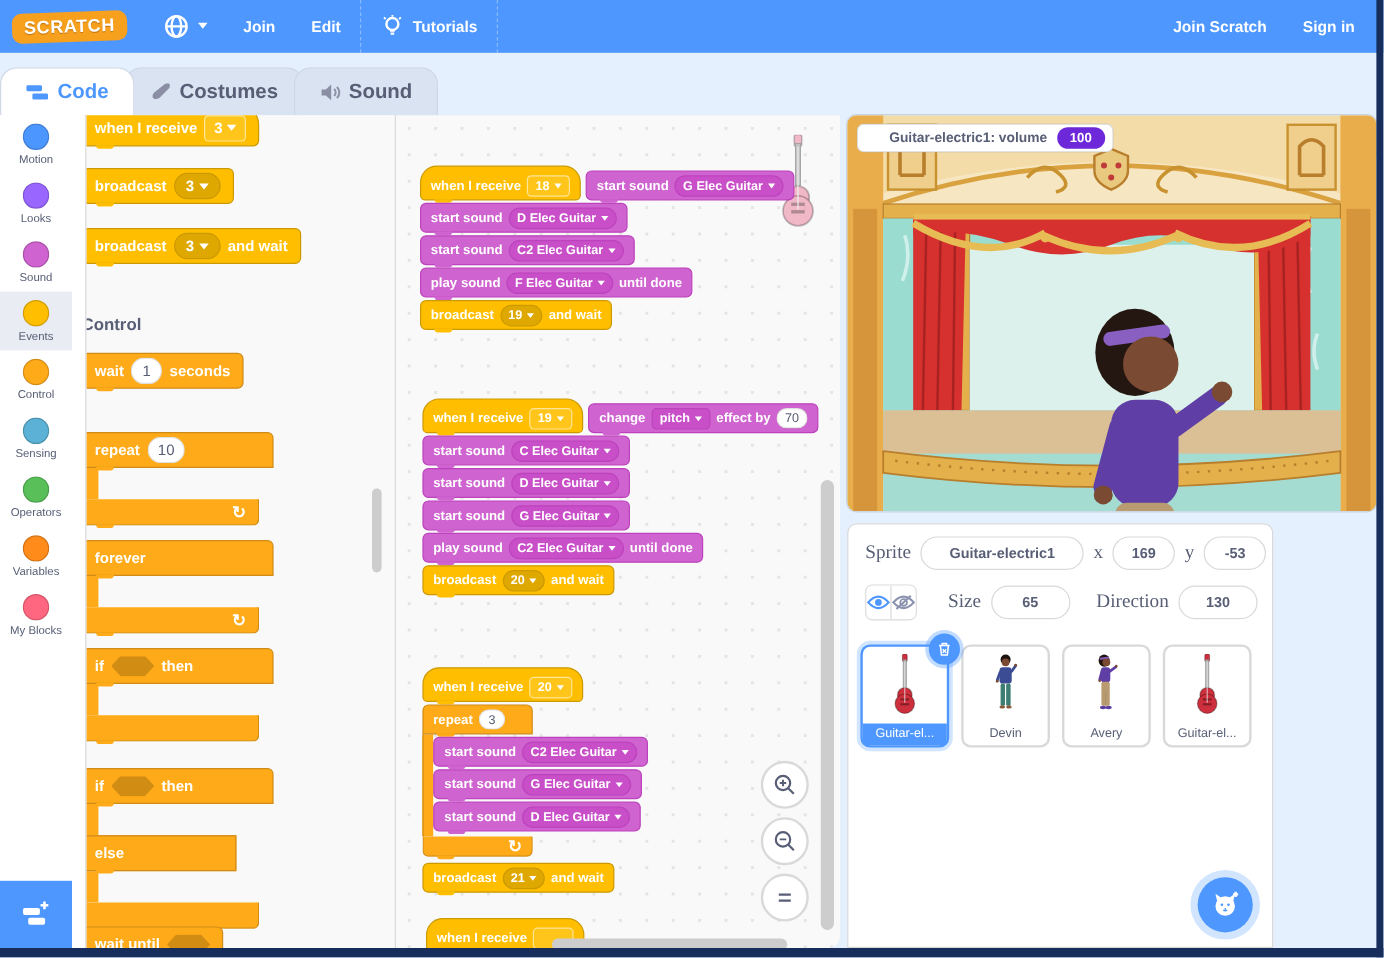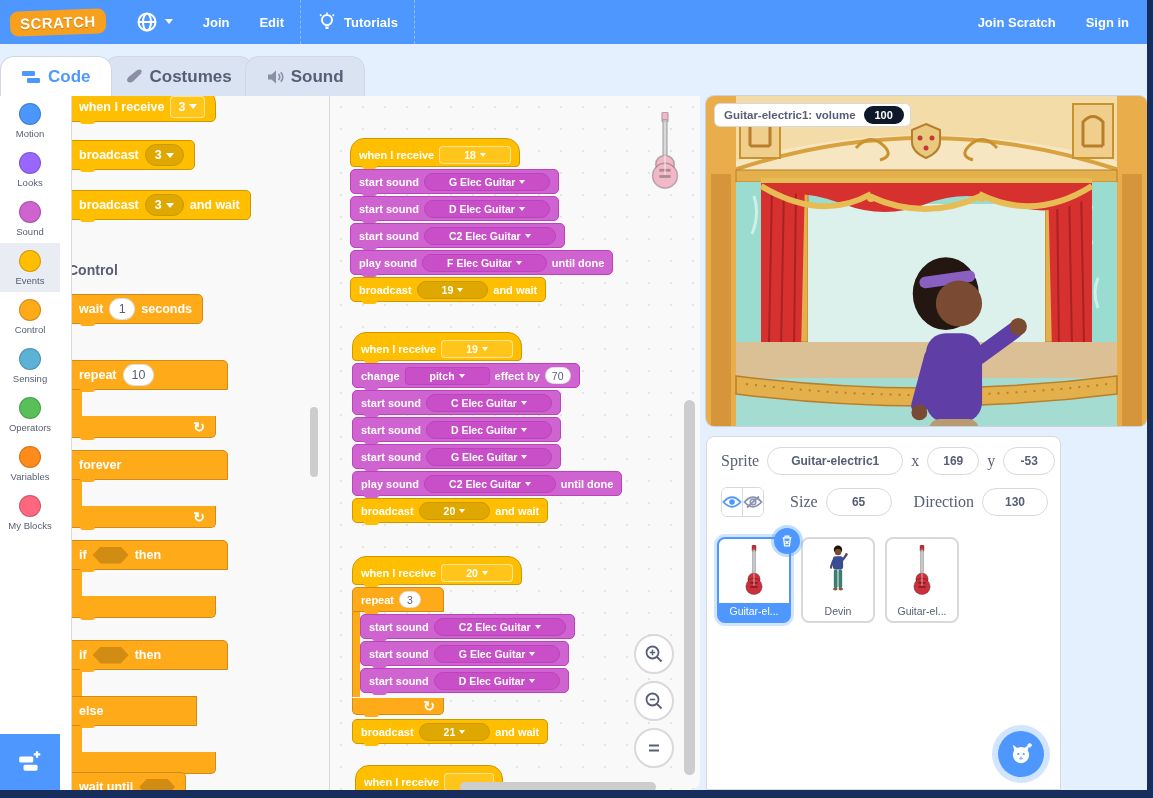--- a/index.html
+++ b/index.html
@@ -59,39 +59,39 @@
   .cwrap { display:flex; }
   .spine { width:14px; background:#FFAB19; border-left:1px solid #CF8B17; }
   .mouth { min-height:26px; padding:2px 0; }
   .cfoot { height:22px; border-radius:0 0 5px 5px; border-top:none; justify-content:flex-end; display:flex; }
   .chead { border-radius:5px 5px 0 0; }
   .loop { font-size:14px; font-weight:700; }
 
   
   .ws .b { height:25px; font-size:11px; gap:5px; padding:0 8px; }
   .ws .b.hat { height:29px; padding-top:4px; border-radius:14px 14px 4px 4px; }
-  .ws .dd, .ws .ddr { height:18px; font-size:10.5px; padding:0 24px; }
+  .ws .dd, .ws .ddr { height:18px; font-size:10.5px; padding:0 6px; }
   .ws .num { height:17px; min-width:22px; padding:0 6px; font-size:10.5px; }
   .ws .car { border-width:3px; border-top-width:4px; }
   .ws .mouth { min-height:20px; }
   .ws .cfoot { height:17px; }
   .stackcol > * { display:block; margin-bottom:2px; }
   .stackcol .b { display:inline-flex; }
 
   
   .workspace { position:absolute; left:330px; top:96px; width:370px; height:694px; background:#F9F9F9; background-image:radial-gradient(circle,#E4E4E4 1.2px,transparent 1.4px); background-size:22px 22px; border-radius:0 0 10px 0; overflow:hidden; z-index:3; }
   .script { position:absolute; }
   .zoomcol { position:absolute; right:26px; display:flex; flex-direction:column; gap:7px; }
   .zoombtn { width:40px; height:40px; border-radius:50%; background:#fff; border:2px solid #D9D9D9; display:flex; align-items:center; justify-content:center; cursor:pointer; }
   .sb { position:absolute; background:#CECDCE; border-radius:6px; cursor:grab; }
 
   
   .stage { position:absolute; left:706px; top:96px; width:441px; height:330px; border-radius:8px; overflow:hidden; box-shadow:0 0 0 1px rgba(0,0,0,.12); z-index:6; }
   .stage svg.bg { position:absolute; inset:0; width:100%; height:100%; }
-  .monitor { position:absolute; left:8px; top:7px; background:#fff; border:1px solid rgba(0,0,0,.15); border-radius:6px; height:24px; display:flex; align-items:center; gap:8px; padding:0 6px 0 9px; cursor:grab; }
+  .monitor { position:absolute; left:8px; top:7px; background:#fff; border:1px solid rgba(0,0,0,.15); border-radius:6px; height:24px; display:flex; align-items:center; gap:8px; padding:0 6px 0 26px; cursor:grab; }
   .monitor .mlabel { font-size:11.5px; font-weight:700; color:#575E75; }
   .monitor .mvalue { background:#CF63CF; color:#fff; font-size:11px; font-weight:600; border-radius:10px; min-width:40px; height:18px; display:flex; align-items:center; justify-content:center; }
 
   
   .sprite-pane { position:absolute; left:706px; top:436px; width:355px; height:354px; background:#fff; border:1px solid #D9D9D9; border-radius:8px 8px 0 0; z-index:6; }
   .sp-row { display:flex; align-items:center; gap:8px; padding:10px 12px 4px 14px; }
   .sp-row2 { display:flex; align-items:center; gap:8px; padding:8px 12px 6px 14px; }
   .sp-label { font-size:16px; color:#575E75;font-family:Liberation Serif, serif; }
   .field { border:1px solid #D9D9D9; border-radius:999px; height:28px; text-align:center; font-size:12px; font-weight:600; color:#575E75; font-family:"Liberation Sans",sans-serif; outline:none; background:#fff; }
   .name-field { width:136px; }
@@ -645,21 +645,21 @@
   <section class="stage">
     <svg class="bg" viewBox="0 0 441 330" preserveAspectRatio="none">
       <use href="#sym-theater"></use>
       <use href="#sym-avery" transform="translate(6,158) scale(1.12)"></use>
       <use href="#sym-devin" transform="translate(348,170) scale(1.05)"></use>
       <use href="#sym-guitar" transform="translate(162,204) rotate(72)" style="color:#CE2F3C"></use>
       <use href="#sym-guitar" transform="translate(396,170) rotate(38)" style="color:#CE2F3C"></use>
     </svg>
     <div class="monitor">
       <span class="mlabel">Guitar-electric1: volume</span>
-      <span class="mvalue" style="background: #0f172a;">100</span>
+      <span class="mvalue" style="background: #6d28d9;">100</span>
     </div>
   </section>
 
   <section class="sprite-pane">
     <div class="sp-row">
       <span class="sp-label">Sprite</span>
       <input class="field name-field" readonly="" value="Guitar-electric1" style="">
       <span class="sp-label">x</span>
       <input class="field xy-field" readonly="" value="169" style="">
       <span class="sp-label">y</span>
@@ -702,20 +702,28 @@
           </div>
         <div class="tname">Guitar-el...</div>
       </div>
       <div class="thumb">
         <div class="timg">
             <svg width="22" height="52" viewBox="0 0 44 112">
               <use href="#sym-devin"></use>
             </svg>
           </div>
         <div class="tname">Devin</div>
+      </div>
+      <div class="thumb">
+        <div class="timg">
+            <svg width="22" height="52" viewBox="0 0 40 112">
+              <use href="#sym-avery"></use>
+            </svg>
+          </div>
+        <div class="tname">Avery</div>
       </div>
       <div class="thumb">
         <div class="timg">
             <svg width="24" height="52" viewBox="0 0 26 64">
               <use href="#sym-guitar" style="color:#CE2F3C"></use>
             </svg>
           </div>
         <div class="tname">Guitar-el...</div>
       </div>
     </div>

